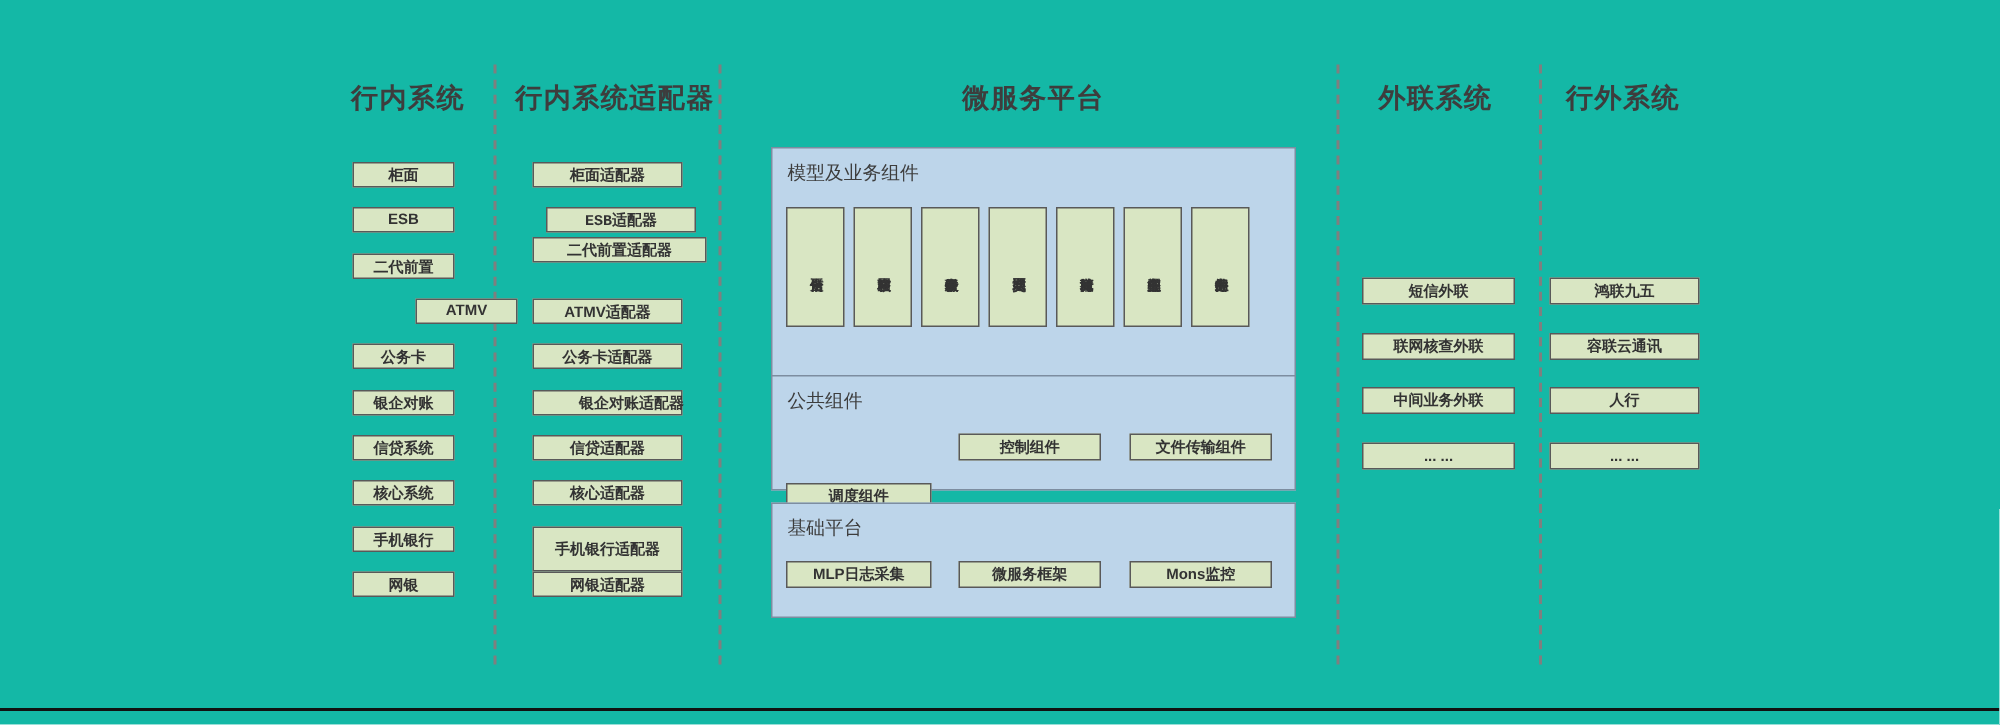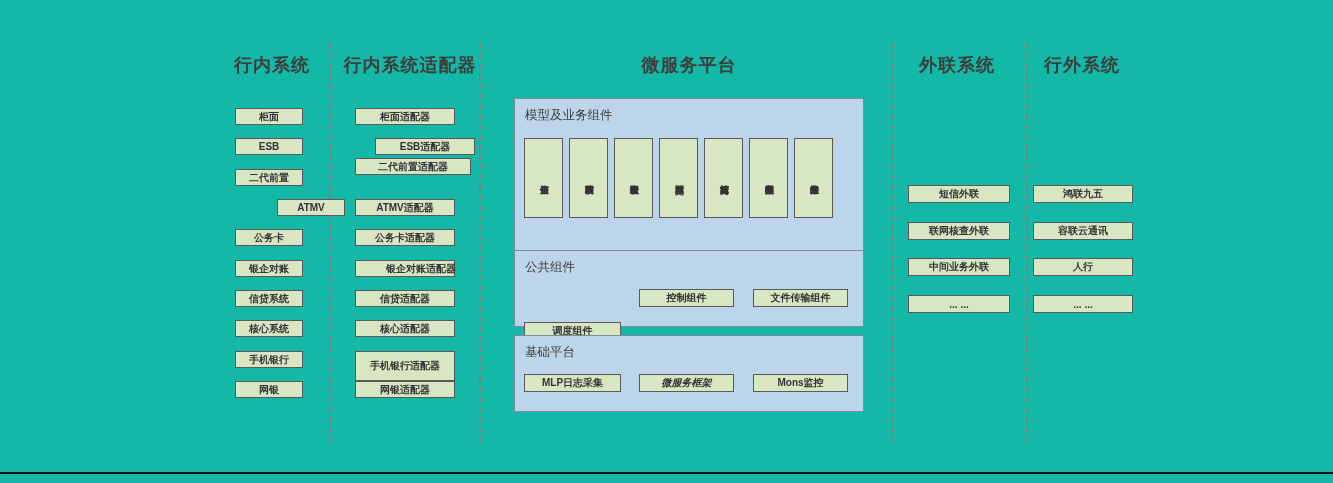--- a/index.html
+++ b/index.html
@@ -70,21 +70,21 @@
     <div class="gbox" style="left: 235px; top: 138px; width: 68px; height: 17px;">ESB</div>
     <div class="gbox" style="left: 235px; top: 169px; width: 68px; height: 17px;">二代前置</div>
     <div class="gbox" style="left: 235px; top: 199px; width: 68px; height: 17px; margin-left: 42px;">ATMV</div>
     <div class="gbox" style="left: 235px; top: 229px; width: 68px; height: 17px;">公务卡</div>
     <div class="gbox" style="left: 235px; top: 260px; width: 68px; height: 17px;">银企对账</div>
     <div class="gbox" style="left: 235px; top: 290px; width: 68px; height: 17px;">信贷系统</div>
     <div class="gbox" style="left: 235px; top: 320px; width: 68px; height: 17px;">核心系统</div>
     <div class="gbox" style="left: 235px; top: 351px; width: 68px; height: 17px;">手机银行</div>
     <div class="gbox" style="left: 235px; top: 381px; width: 68px; height: 17px;">网银</div>
     <div class="gbox" style="left: 355px; top: 108px; width: 100px; height: 17px;">柜面适配器</div>
-    <div class="gbox" style="left: 375px; top: 138px; width: 100px; height: 17px;">ESB适配器</div>
+    <div class="gbox" style="left: 364px; top: 138px; width: 100px; height: 17px; font-family: Liberation Mono, monospace;">ESB适配器</div>
     <div class="gbox" style="left: 355px; top: 158px; width: 116px; height: 17px;">二代前置适配器</div>
     <div class="gbox" style="left: 355px; top: 199px; width: 100px; height: 17px;">ATMV适配器</div>
     <div class="gbox" style="left: 355px; top: 229px; width: 100px; height: 17px;">公务卡适配器</div>
     <div class="gbox" style="left: 355px; top: 260px; width: 100px; height: 17px; padding-left: 32px;">银企对账适配器</div>
     <div class="gbox" style="left: 355px; top: 290px; width: 100px; height: 17px;">信贷适配器</div>
     <div class="gbox" style="left: 355px; top: 320px; width: 100px; height: 17px;">核心适配器</div>
     <div class="gbox" style="left: 355px; top: 351px; width: 100px; height: 30px;">手机银行适配器</div>
     <div class="gbox" style="left: 355px; top: 381px; width: 100px; height: 17px;">网银适配器</div>
     <div class="panel" style="top: 98px; height: 161px;">
       <div class="panel-title">模型及业务组件</div>
@@ -98,21 +98,21 @@
     </div>
     <div class="panel" style="top: 250px; height: 77px;">
       <div class="panel-title">公共组件</div>
       <div class="gbox" style="left: 9px; top: 38px; width: 97px; height: 18px; margin-top: 33px;">调度组件</div>
       <div class="gbox" style="left: 124px; top: 38px; width: 95px; height: 18px;">控制组件</div>
       <div class="gbox" style="left: 238px; top: 38px; width: 95px; height: 18px;">文件传输组件</div>
     </div>
     <div class="panel" style="top: 335px; height: 77px;">
       <div class="panel-title">基础平台</div>
       <div class="gbox" style="left: 9px; top: 38px; width: 97px; height: 18px;">MLP日志采集</div>
-      <div class="gbox" style="left: 124px; top: 38px; width: 95px; height: 18px; font-style: italic;">微服务框架</div>
+      <div class="gbox" style="left: 124px; top: 38px; width: 95px; height: 18px;">微服务框架</div>
       <div class="gbox" style="left: 238px; top: 38px; width: 95px; height: 18px;">Mons监控</div>
     </div>
     <div class="gbox" style="left: 908px; top: 185px; width: 102px; height: 18px;">短信外联</div>
     <div class="gbox" style="left: 908px; top: 222px; width: 102px; height: 18px;">联网核查外联</div>
     <div class="gbox" style="left: 908px; top: 258px; width: 102px; height: 18px;">中间业务外联</div>
     <div class="gbox" style="left: 908px; top: 295px; width: 102px; height: 18px;">... ...</div>
     <div class="gbox" style="left: 1033px; top: 185px; width: 100px; height: 18px;">鸿联九五</div>
     <div class="gbox" style="left: 1033px; top: 222px; width: 100px; height: 18px;">容联云通讯</div>
     <div class="gbox" style="left: 1033px; top: 258px; width: 100px; height: 18px;">人行</div>
     <div class="gbox" style="left: 1033px; top: 295px; width: 100px; height: 18px;">... ...</div>

